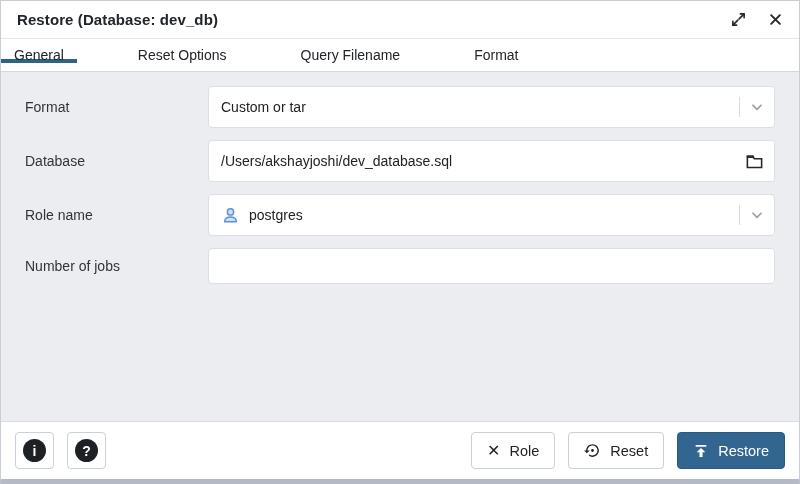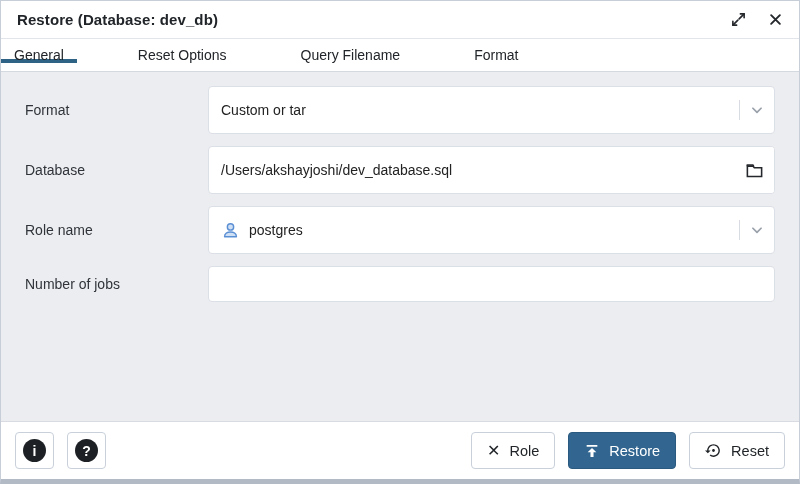--- a/index.html
+++ b/index.html
@@ -49,21 +49,21 @@
   
   .form-area { flex:1 1 auto; padding-top:14px; }
   .form-row {
     display:grid; grid-template-columns:183px 1fr;
     align-items:center;
     margin:0 24px 12px 24px;
     min-height:36px;
   }
   .form-label { font-size:14px; color:#30343a; }
   .control {
-    height:48px; background:#fff;
+    height:42px; background:#fff;
     border:1px solid #dbdfe6; border-radius:4px;
     display:flex; align-items:center;
     font-size:14px; color:#222;
     padding:0 0 0 12px;
     overflow:hidden;
   }
   .control .value { white-space:nowrap; }
   .flex-spacer { flex:1 1 auto; }
   .select-end { display:flex; align-items:center; align-self:stretch; }
   .select-divider { width:1px; height:20px; background:#d8dce2; }
@@ -207,29 +207,29 @@
     </button>
     <button class="icon-btn">
       <span class="glyph-circle">?</span>
     </button>
 
     <button class="btn btn-light push-right">
       <span class="x-glyph">✕</span>
       <span>Role</span>
     </button>
 
+    <button class="btn btn-light">
+      <svg width="17" height="17" viewBox="0 0 24 24" fill="currentColor">
+        <path d="M14 12c0-1.1-.9-2-2-2s-2 .9-2 2 .9 2 2 2 2-.9 2-2zm-2-9c-4.97 0-9 4.03-9 9H0l4 4 4-4H5c0-3.87 3.13-7 7-7s7 3.13 7 7-3.13 7-7 7c-1.51 0-2.91-.49-4.06-1.3l-1.42 1.44C8.04 20.3 9.94 21 12 21c4.97 0 9-4.03 9-9s-4.03-9-9-9z"></path>
+      </svg>
+      <span>Reset</span>
+    </button>
+
     <button class="btn btn-primary">
       <svg width="16" height="16" viewBox="0 0 24 24" fill="currentColor">
         <rect x="4" y="3" width="16" height="2.6"></rect>
         <path d="M12 7.5l-6.5 6.5h4.2v7h4.6v-7h4.2z"></path>
       </svg>
       <span>Restore</span>
     </button>
-
-    <button class="btn btn-light">
-      <svg width="17" height="17" viewBox="0 0 24 24" fill="currentColor">
-        <path d="M14 12c0-1.1-.9-2-2-2s-2 .9-2 2 .9 2 2 2 2-.9 2-2zm-2-9c-4.97 0-9 4.03-9 9H0l4 4 4-4H5c0-3.87 3.13-7 7-7s7 3.13 7 7-3.13 7-7 7c-1.51 0-2.91-.49-4.06-1.3l-1.42 1.44C8.04 20.3 9.94 21 12 21c4.97 0 9-4.03 9-9s-4.03-9-9-9z"></path>
-      </svg>
-      <span>Reset</span>
-    </button>
   </div>
 
 </div>
 
 </body></html>

